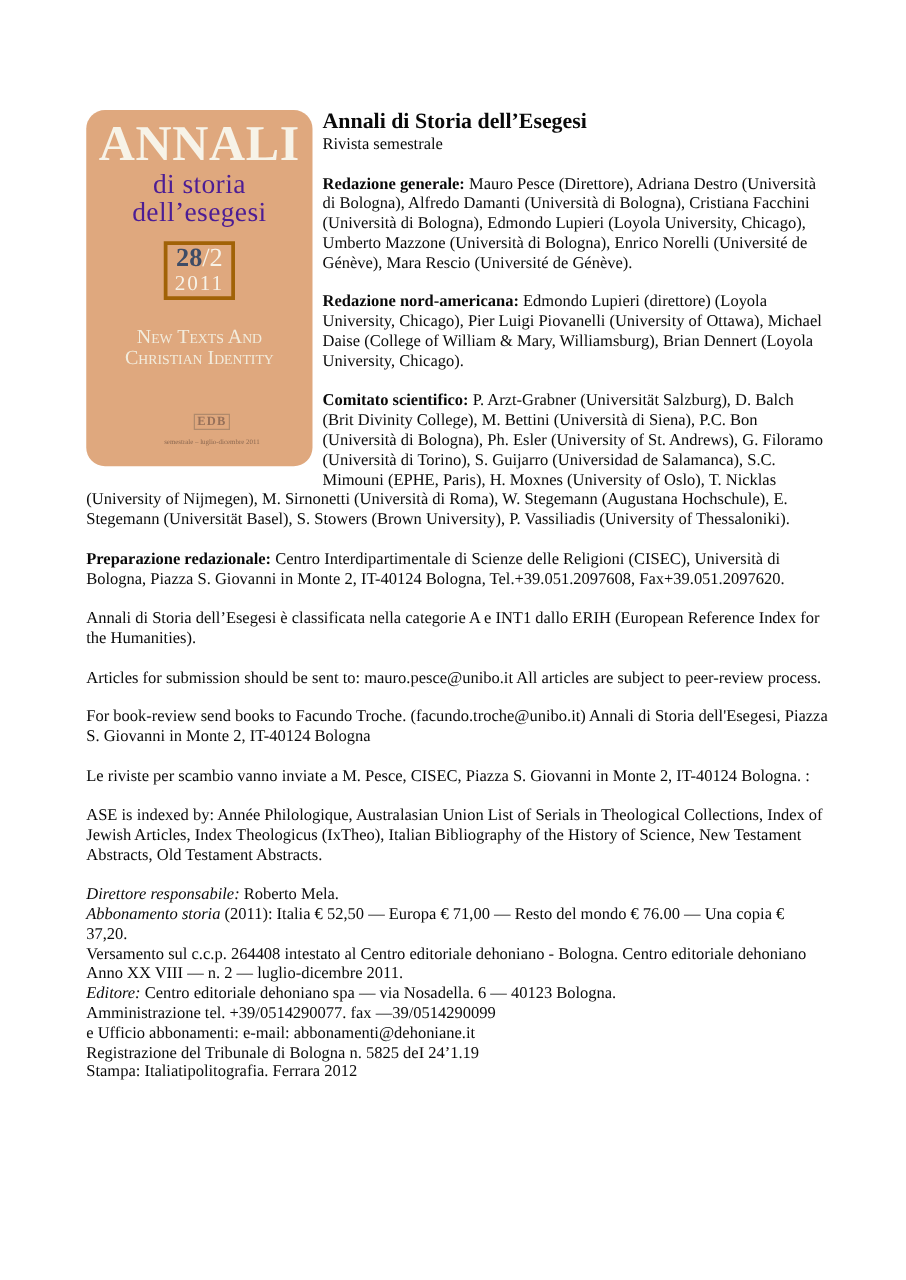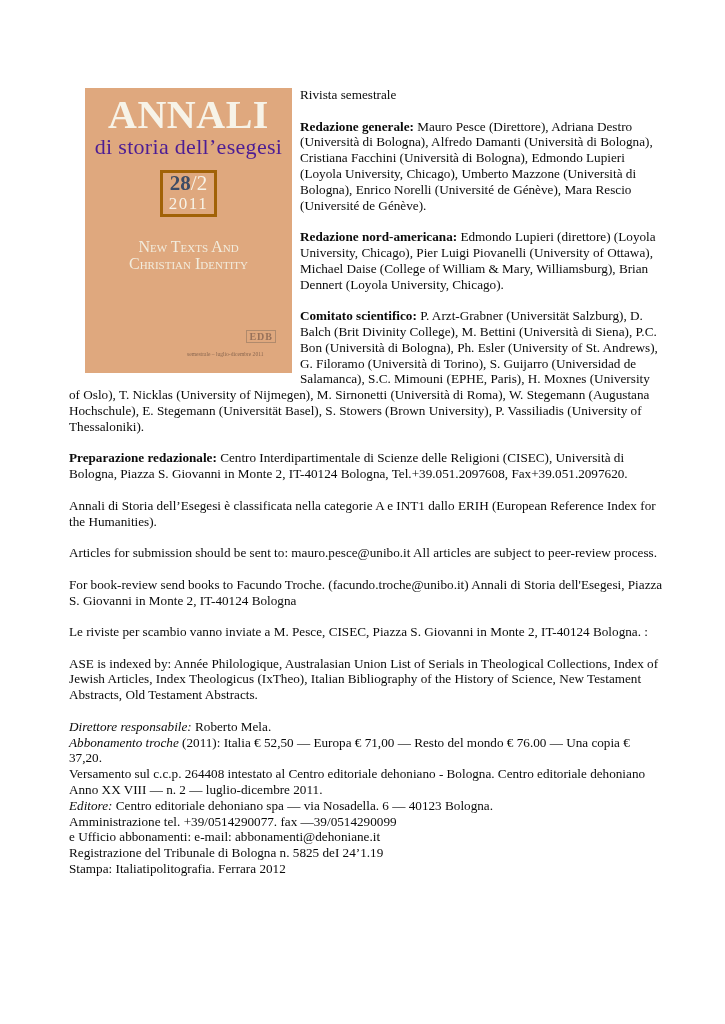--- a/index.html
+++ b/index.html
@@ -11,26 +11,27 @@
   }
   .content {
     box-sizing:border-box;
     padding:87px 62px 0 69px;
     font-size:13.2px;
     line-height:15.8px;
   }
   
   .cover {
     float:left;
-    width:207px; height:285px;
+    width:181px; height:285px;
     background:#dfa87e;
-    margin:1px 8px 6px 16px;
+    margin:1px 8px 6px 0;
     position:relative;
     text-align:center;
     overflow:hidden;
+    border-radius:15px;
   }
   .masthead {
     font-size:40px; font-weight:bold; color:#f7f3e8;
     letter-spacing:0.5px; line-height:1; margin-top:7px;
   }
   .masthead-sub {
     font-size:22px; color:#4c1d95; margin-top:0; letter-spacing:0.3px;
     line-height:1.05;
   }
   .issue-box {
@@ -46,22 +47,22 @@
   .issue-year { font-size:17px; color:#f7f3e8; letter-spacing:1.5px; }
   .theme {
     margin-top:21px;
     color:#f2ecdd;
     font-variant:small-caps;
     font-size:16px;
     line-height:17px;
   }
   .theme.second { margin-top:9px; }
   .cover-footer {
-    position:absolute; left:0; right:16px; bottom:11px;
-    text-align:right;
+    position:absolute; left:0; right:4px; bottom:11px;
+    text-align:center;
     padding-left:24px;
   }
   .edb-logo {
     font-size:10px; font-weight:bold; letter-spacing:1px;
     color:#97715a;
     display:inline-block;
     border:1px solid #b08a6c;
     padding:0 2px;
     line-height:1.1;
   }
@@ -100,20 +101,21 @@
     <div class="theme">
       <div>New Texts And</div>
       <div>Christian Identity</div>
     </div>
     <div class="cover-footer">
       <div><span class="edb-logo">EDB</span></div>
       <div class="cover-imprint">semestrale – luglio-dicembre 2011</div>
     </div>
   </div>
 
+  <h1 class="journal-title">Annali di Storia dell’Esegesi</h1>
   <div class="sub-line">Rivista semestrale</div>
 
   <p class="para"><span class="label-bold">Redazione generale:</span><span> Mauro Pesce (Direttore), Adriana Destro (Università di Bologna), Alfredo Damanti (Università di Bologna), Cristiana Facchini (Università di Bologna), Edmondo Lupieri (Loyola University, Chicago), Umberto Mazzone (Università di Bologna), Enrico Norelli (Université de Génève), Mara Rescio (Université de Génève).</span></p>
 
   <p class="para"><span class="label-bold">Redazione nord-americana:</span><span> Edmondo Lupieri (direttore) (Loyola University, Chicago), Pier Luigi Piovanelli (University of Ottawa), Michael Daise (College of William &amp; Mary, Williamsburg), Brian Dennert (Loyola University, Chicago).</span></p>
 
   <p class="para"><span class="label-bold">Comitato scientifico:</span><span> P. Arzt-Grabner (Universität Salzburg), D. Balch (Brit Divinity College), M. Bettini (Università di Siena), P.C. Bon (Università di Bologna), Ph. Esler (University of St. Andrews), G. Filoramo (Università di Torino), S. Guijarro (Universidad de Salamanca), S.C. Mimouni (EPHE, Paris), H. Moxnes (University of Oslo), T. Nicklas (University of Nijmegen), M. Sirnonetti (Università di Roma), W. Stegemann (Augustana Hochschule), E. Stegemann (Universität Basel), S. Stowers (Brown University), P. Vassiliadis (University of Thessaloniki).</span></p>
 
   <p class="para"><span class="label-bold">Preparazione redazionale:</span><span> Centro Interdipartimentale di Scienze delle Religioni (CISEC), Università di Bologna, Piazza S. Giovanni in Monte 2, IT-40124 Bologna, Tel.+39.051.2097608, Fax+39.051.2097620.</span></p>
 
@@ -122,21 +124,21 @@
   <p class="para">Articles for submission should be sent to: mauro.pesce@unibo.it All articles are subject to peer-review process.</p>
 
   <p class="para">For book-review send books to Facundo Troche. (facundo.troche@unibo.it) Annali di Storia dell'Esegesi, Piazza S. Giovanni in Monte 2, IT-40124 Bologna</p>
 
   <p class="para">Le riviste per scambio vanno inviate a M. Pesce, CISEC, Piazza S. Giovanni in Monte 2, IT-40124 Bologna. :</p>
 
   <p class="para">ASE is indexed by: Année Philologique, Australasian Union List of Serials in Theological Collections, Index of Jewish Articles, Index Theologicus (IxTheo), Italian Bibliography of the History of Science, New Testament Abstracts, Old Testament Abstracts.</p>
 
   <div class="colophon">
     <div class="colophon-line"><span class="label-italic">Direttore responsabile:</span><span> Roberto Mela.</span></div>
-    <div class="colophon-line"><span class="label-italic">Abbonamento troche</span><span> (2011): Italia € 52,50 — Europa € 71,00 — Resto del mondo € 76.00 — Una copia € 37,20.</span></div>
+    <div class="colophon-line"><span class="label-italic">Abbonamento storia</span><span> (2011): Italia € 52,50 — Europa € 71,00 — Resto del mondo € 76.00 — Una copia € 37,20.</span></div>
     <div class="colophon-line">Versamento sul c.c.p. 264408 intestato al Centro editoriale dehoniano - Bologna. Centro editoriale dehoniano</div>
     <div class="colophon-line">Anno XX VIII — n. 2 — luglio-dicembre 2011.</div>
     <div class="colophon-line"><span class="label-italic">Editore:</span><span> Centro editoriale dehoniano spa — via Nosadella. 6 — 40123 Bologna.</span></div>
     <div class="colophon-line">Amministrazione tel. +39/0514290077. fax —39/0514290099</div>
     <div class="colophon-line">e Ufficio abbonamenti: e-mail: abbonamenti@dehoniane.it</div>
     <div class="colophon-line">Registrazione del Tribunale di Bologna n. 5825 deI 24’1.19</div>
     <div class="colophon-line">Stampa: Italiatipolitografia. Ferrara 2012</div>
   </div>
 
 </div>

